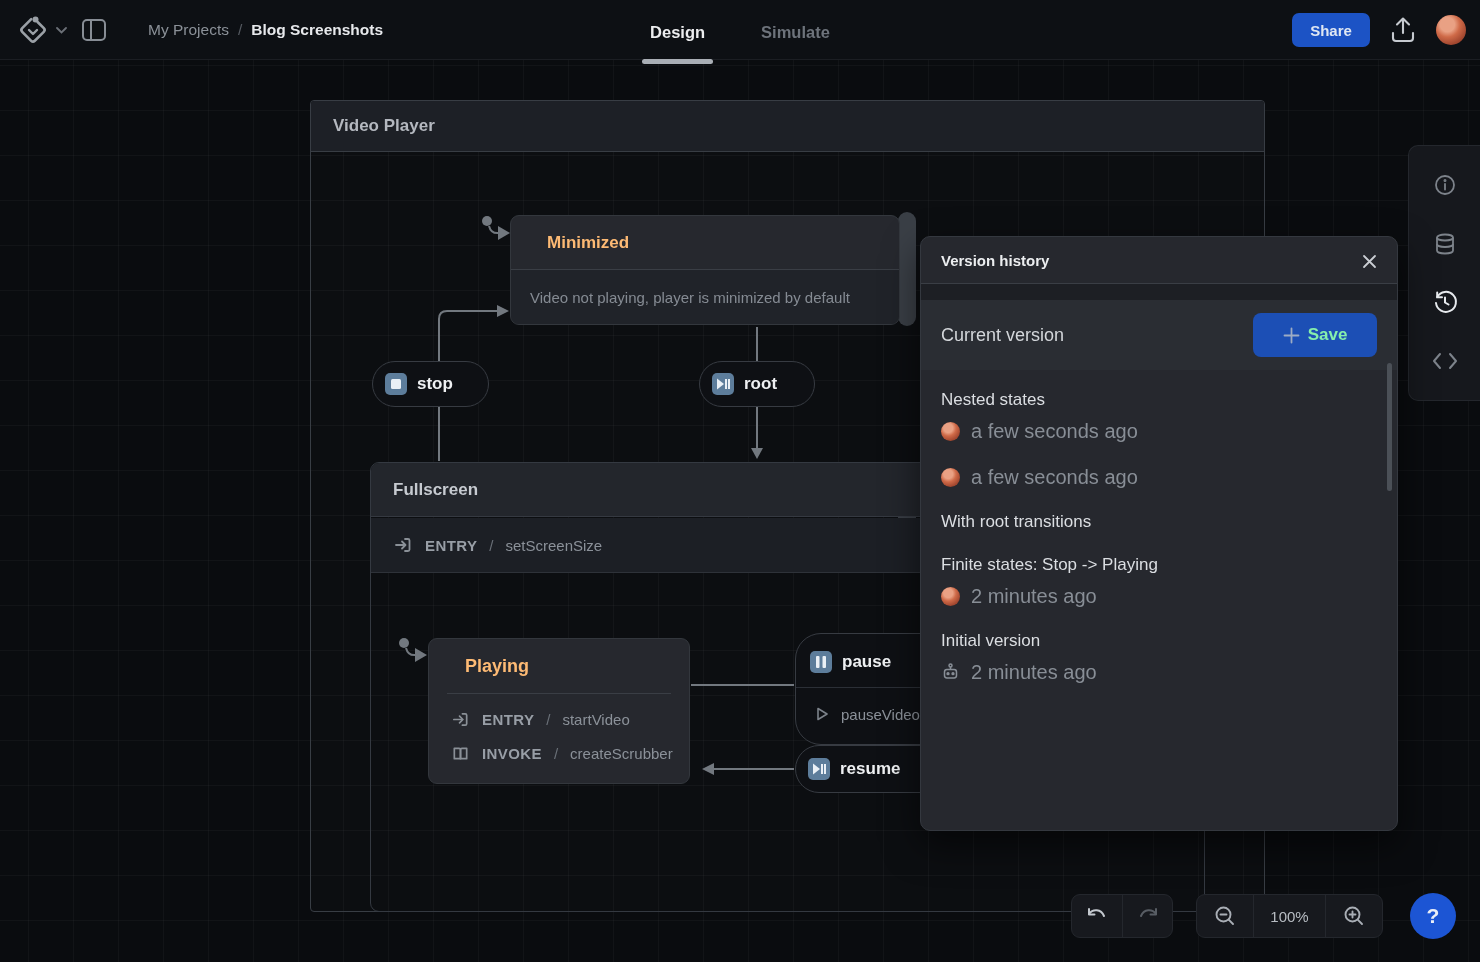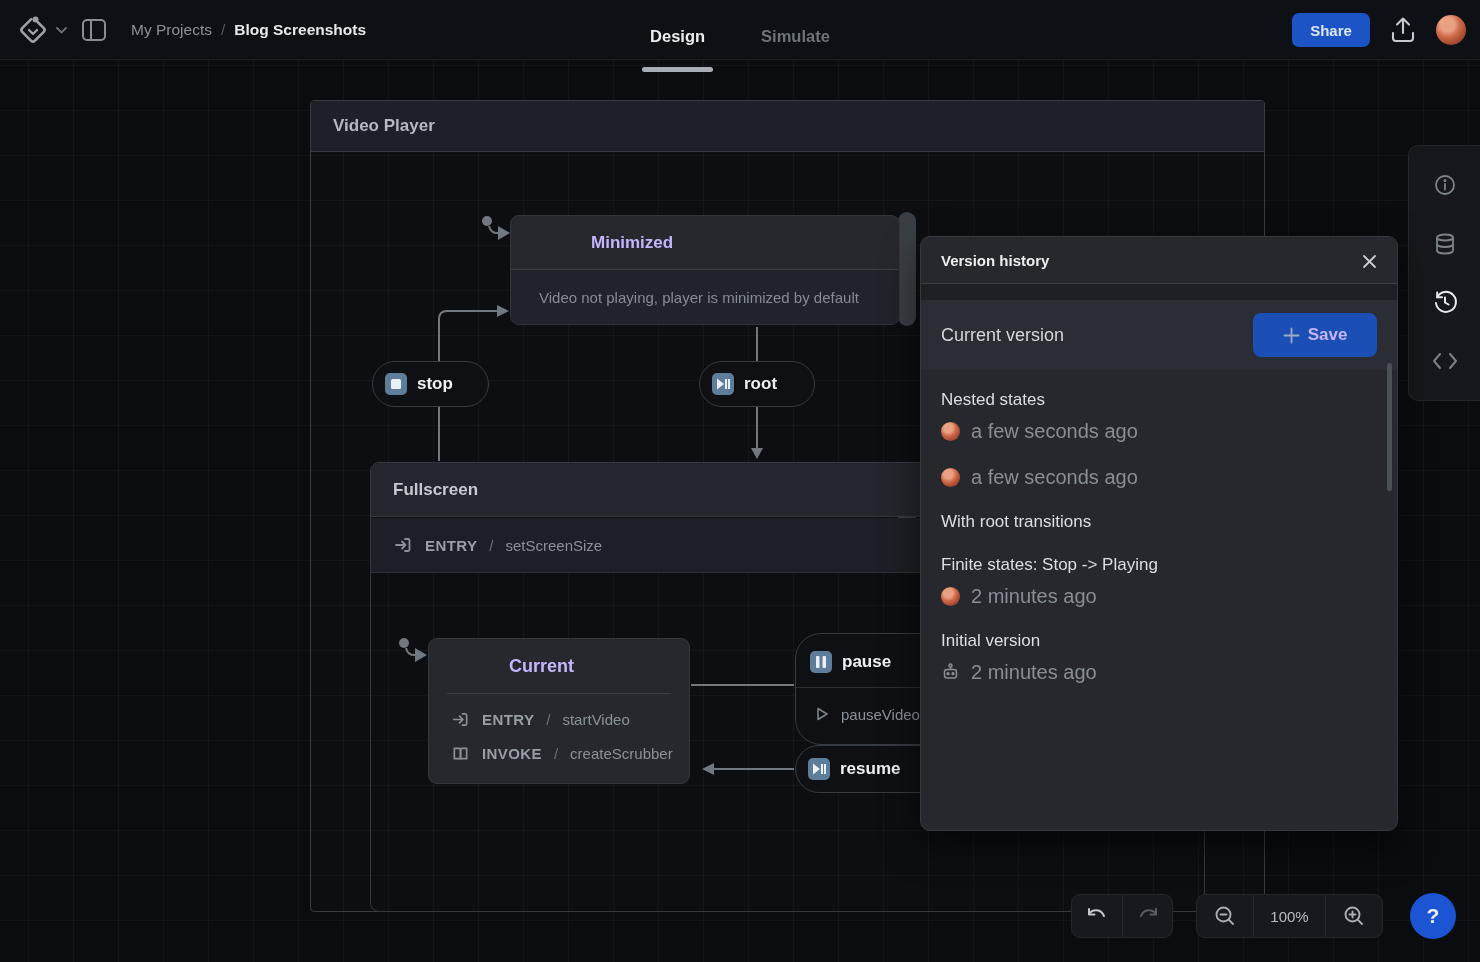--- a/index.html
+++ b/index.html
@@ -4,26 +4,26 @@
 <style>
   * { margin:0; padding:0; box-sizing:border-box; }
   html,body { width:1480px; height:962px; background:#0a0c0f; font-family:"Liberation Sans",sans-serif; overflow:hidden; }
   #app { position:relative; width:1480px; height:962px; background:#0a0c0f; }
 
   
   .topbar { position:absolute; left:0; top:0; width:1480px; height:60px; background:#0d1014; border-bottom:1px solid #1b1e23; z-index:40; }
   .logo-wrap { position:absolute; left:16px; top:13px; display:flex; align-items:center; gap:6px; }
   .panel-toggle { position:absolute; left:82px; top:19px; width:24px; height:22px; border:2px solid #878d95; border-radius:5px; }
   .panel-toggle::after { content:""; position:absolute; left:6px; top:0; width:2px; height:18px; background:#878d95; }
-  .breadcrumb { position:absolute; left:131px; top:0; height:60px; display:flex; align-items:center; gap:9px; font-size:15.5px; }
+  .breadcrumb { position:absolute; left:148px; top:0; height:60px; display:flex; align-items:center; gap:9px; font-size:15.5px; }
   .crumb-dim { color:#8b9198; }
   .crumb-sep { color:#565b62; }
   .crumb-cur { color:#e7e9ec; font-weight:600; }
   .tabs { position:absolute; left:0; top:0; width:1480px; height:60px; display:flex; justify-content:center; gap:56px; z-index:1; pointer-events:none; }
-  .tab { position:relative; height:72px; display:flex; align-items:center; font-size:16.5px; font-weight:700; pointer-events:auto; cursor:pointer; }
+  .tab { position:relative; height:64px; display:flex; align-items:center; font-size:16.5px; font-weight:700; pointer-events:auto; cursor:pointer; }
   .tab.active { color:#ecedef; }
   .tab.inactive { color:#6d737b; }
   .tab.active::after { content:""; position:absolute; left:-8px; right:-8px; bottom:0; height:5px; border-radius:3px; background:#a9aeb5; }
   .top-right { position:absolute; right:14px; top:0; height:60px; display:flex; align-items:center; gap:20px; }
   .share-btn { width:78px; height:34px; background:#1c53c5; border:none; border-radius:7px; color:#dfe7f3; font-size:15px; font-weight:700; font-family:inherit; cursor:pointer; }
   .avatar { width:30px; height:30px; border-radius:50%; background:radial-gradient(circle at 38% 32%, #e9a184 0 26%, #cf6a48 45%, #a34830 72%, #7e3524 100%); cursor:pointer; }
 
   
   #canvas { position:absolute; left:0; top:60px; width:1480px; height:902px;
     background-color:#0a0c0f;
@@ -35,23 +35,23 @@
 
   
   .root-state { left:310px; top:40px; width:955px; height:812px; border:1px solid #383d44; border-radius:4px; background:rgba(255,255,255,0.012); z-index:1; }
   .root-header { position:absolute; left:0; top:0; right:0; height:51px; background:#1d2026; border-bottom:1px solid #383d44; display:flex; align-items:center; padding:0 22px; font-size:17px; font-weight:700; color:#b4b8bf; border-radius:3px 3px 0 0; }
 
   
   .edge-strip { width:18px; background:#3a3f46; border-radius:9px; z-index:2; }
 
   
   .state-box { background:#26282e; border:1px solid #33373d; border-radius:9px; z-index:4; overflow:hidden; }
-  .state-title { display:flex; align-items:center; padding:0 36px; font-size:17px; font-weight:600; color:#c4b5fd;margin-left:44px; }
+  .state-title { display:flex; align-items:center; padding:0 36px; font-size:17px; font-weight:600; color:#fdba74; }
   .state-divider { height:1px; background:#3a3e45; margin:0 0; }
-  .state-desc { display:flex; align-items:center; padding:0 28px; font-size:15px; color:#858b93; white-space:nowrap; background:#202329; }
+  .state-desc { display:flex; align-items:center; padding:0 19px; font-size:15px; color:#858b93; white-space:nowrap; background:#202329; }
 
   
   .minimized { left:510px; top:155px; width:390px; height:110px; }
   .minimized .state-title { height:53px; }
   .minimized .state-desc { height:55px; }
 
   
   .fullscreen { left:370px; top:402px; width:835px; height:450px; border:1px solid #343941; border-radius:9px; z-index:3; }
   .fs-title-row { position:absolute; left:0; top:0; right:0; height:54px; background:#23262c; display:flex; align-items:center; padding:0 22px; font-size:17px; font-weight:600; color:#c6cad0; border-radius:8px 8px 0 0; border-bottom:1px solid #353941; }
   .fs-entry-row { position:absolute; left:0; top:55px; right:0; height:55px; background:#1c1f25; display:flex; align-items:center; gap:12px; padding:0 22px; border-bottom:1px solid #2e3239; }
@@ -84,21 +84,21 @@
   
   #wires { position:absolute; left:0; top:0; width:1480px; height:902px; z-index:2; pointer-events:none; }
 
   
   .vh-panel { position:absolute; left:920px; top:176px; width:478px; height:595px; background:#26282e; border:1px solid #34383f; border-radius:10px; box-shadow:0 14px 36px rgba(0,0,0,.55); z-index:10; overflow:hidden; }
   .vh-header { position:relative; height:47px; display:flex; align-items:center; padding:0 20px; border-bottom:1px solid #3a3e45; font-size:15px; font-weight:700; color:#eceef0; }
   .vh-close { position:absolute; right:16px; top:12px; width:24px; height:24px; display:flex; align-items:center; justify-content:center; cursor:pointer; }
   .vh-shade { height:16px; background:#1d1f24; }
   .vh-current { height:70px; background:#2a2d33; display:flex; align-items:center; justify-content:space-between; padding:0 20px; }
   .vh-current-label { font-size:18px; color:#d3d6da; }
-  .save-btn { display:flex; align-items:center; justify-content:center; gap:8px; width:124px; height:44px; background:#1c4fb5; border:none; border-radius:8px; color:#c4b5fd; font-size:17px; font-weight:600; font-family:inherit; cursor:pointer; }
+  .save-btn { display:flex; align-items:center; justify-content:center; gap:8px; width:124px; height:44px; background:#1c4fb5; border:none; border-radius:8px; color:#86efac; font-size:17px; font-weight:600; font-family:inherit; cursor:pointer; }
   .vh-list { padding:20px 20px 0 20px; }
   .vh-item { margin-bottom:23px; cursor:pointer; }
   .vh-item-title { font-size:17px; color:#dbdee2; margin-bottom:10px; white-space:nowrap; overflow:hidden; }
   .vh-meta { display:flex; align-items:center; gap:11px; font-size:20px; color:#888e96; }
   .mini-avatar { width:19px; height:19px; border-radius:50%; background:radial-gradient(circle at 38% 32%, #e9a184 0 26%, #cf6a48 45%, #a34830 72%, #7e3524 100%); }
   .vh-scroll { position:absolute; right:5px; top:126px; width:5px; height:128px; background:#4b5057; border-radius:3px; }
 
   
   .right-toolbar { position:absolute; left:1408px; top:85px; width:72px; height:256px; background:#16181d; border:1px solid #24272d; border-right:none; border-radius:10px 0 0 10px; z-index:9; display:flex; flex-direction:column; align-items:center; justify-content:space-around; padding:10px 0; }
   .rtb-btn { width:36px; height:36px; display:flex; align-items:center; justify-content:center; cursor:pointer; }
@@ -172,21 +172,21 @@
           </svg>
         </span>
         <span class="kw">ENTRY</span>
         <span class="kw-sep">/</span>
         <span class="kw-action">setScreenSize</span>
       </div>
 
     </div>
 
     <div class="abs state-box playing">
-      <div class="state-title">Current</div>
+      <div class="state-title">Playing</div>
       <div class="state-divider"></div>
       <div class="rows">
         <div class="action-row">
           <span>
             <svg width="19" height="19" viewBox="0 0 20 20" fill="none" stroke="#8a9097" stroke-width="1.8" stroke-linecap="round" stroke-linejoin="round">
               <path d="M12 4 h3 a1.5 1.5 0 0 1 1.5 1.5 v9 a1.5 1.5 0 0 1 -1.5 1.5 h-3"></path>
               <path d="M3 10 h9"></path>
                 <path d="M9 6.5 L12.5 10 L9 13.5"></path>
             </svg>
           </span>

